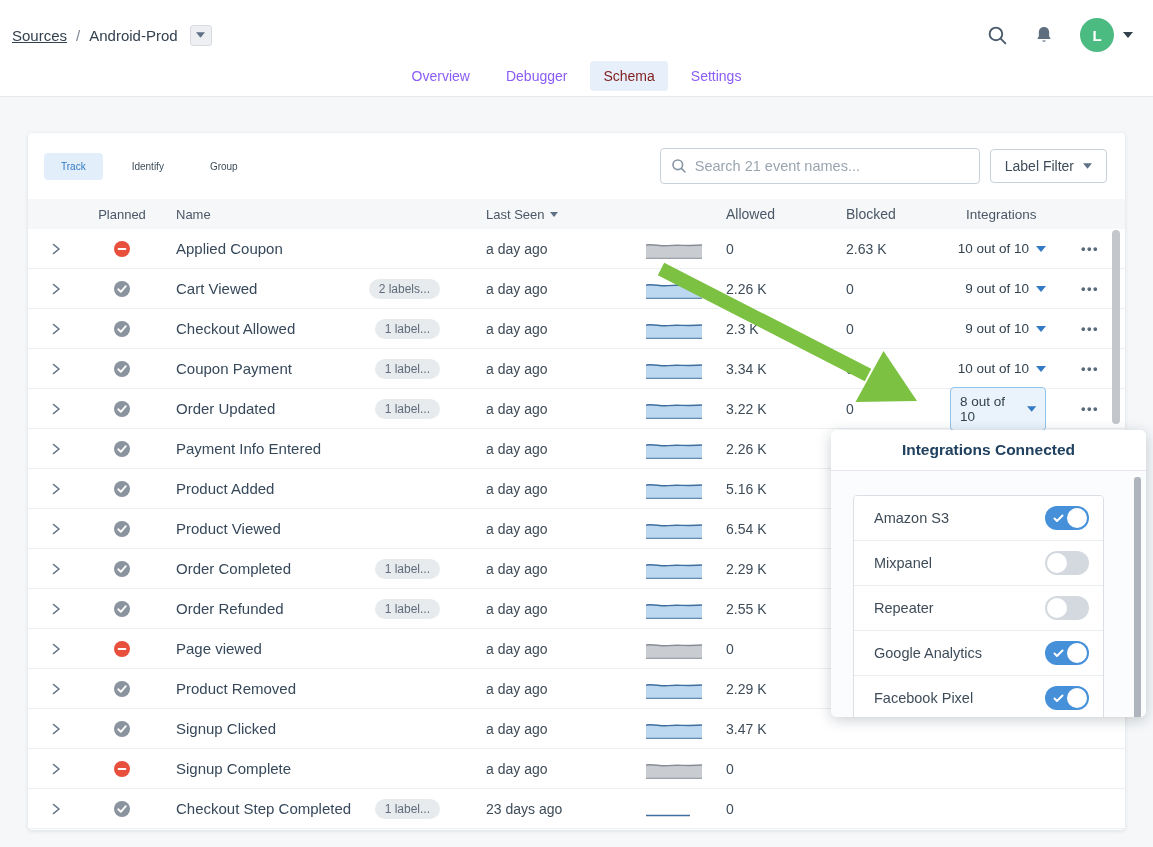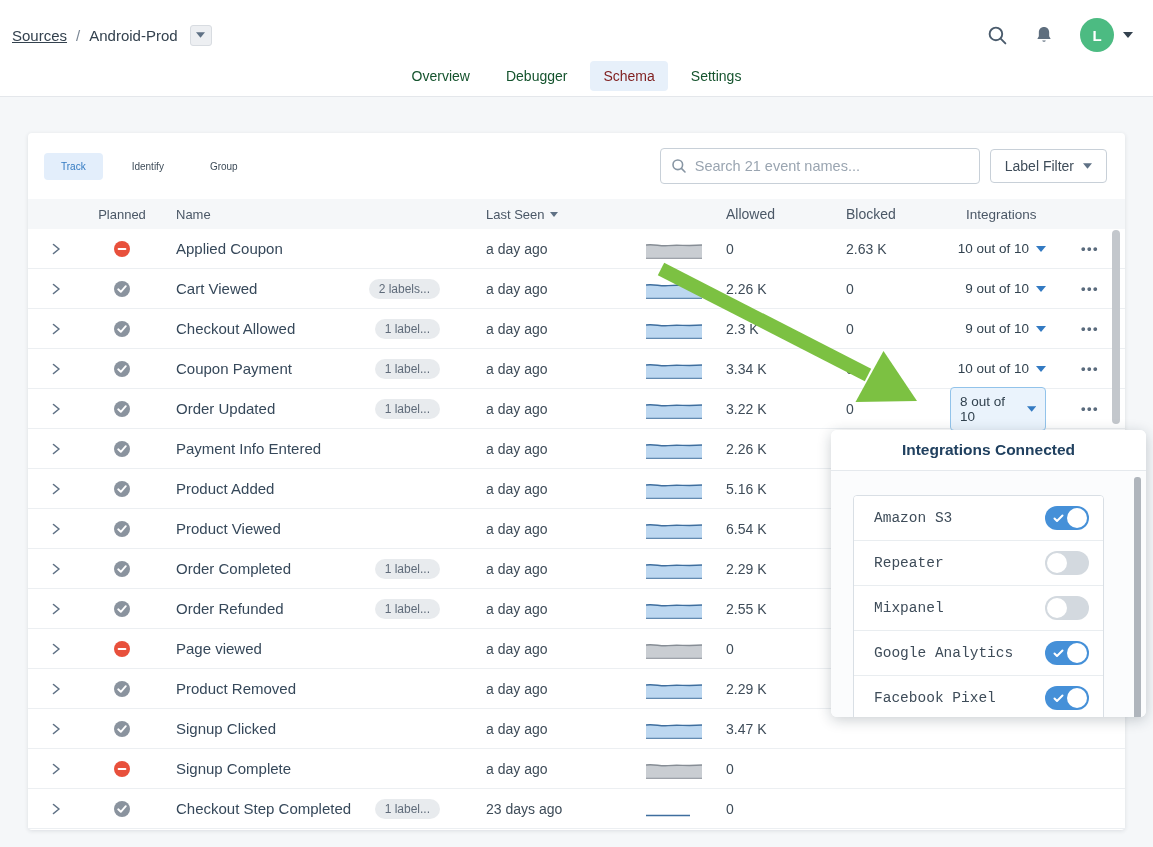--- a/index.html
+++ b/index.html
@@ -16,21 +16,21 @@
   .crumb-dd { width:22px; height:21px; background:#EDEFF2; border:1px solid #D8DCE1; border-radius:3px;
               display:flex; align-items:center; justify-content:center; margin-left:3px; cursor:pointer; }
   .topbar-right { margin-left:auto; display:flex; align-items:center; gap:26px; }
   .avatar-wrap { display:flex; align-items:center; gap:9px; }
   .avatar { width:34px; height:34px; border-radius:50%; display:flex; align-items:center; justify-content:center;
             color:#fff; font-size:15px; font-weight:bold; }
 
   
   .tabbar { position:absolute; top:55px; left:0; width:100%; height:42px; background:#fff;
             border-bottom:1px solid #E4E7EB; display:flex; align-items:center; justify-content:center; gap:10px; z-index:5; }
-  .navtab { font-size:14px; padding:7px 13px; border-radius:4px; color:#14532d; cursor:pointer; }
+  .navtab { font-size:14px; padding:7px 13px; border-radius:4px; color:#8b5cf6; cursor:pointer; }
   .navtab.active { color:#7f1d1d; background:#E7F0FA; }
 
   
   .card { position:absolute; left:28px; top:133px; width:1097px; height:697px; background:#fff;
           border-radius:4px; box-shadow:0 1px 4px rgba(31,45,61,.12); }
 
   .toolbar { display:flex; align-items:center; padding:15px 18px 15px 16px; height:66px; }
   .typetabs { display:flex; align-items:center; gap:12px; }
   .typetab { font-size:10px; padding:8px 17px; border-radius:4px; color:#3E4C59; cursor:pointer; }
   .typetab.active { color:#337AC2; background:#E3EEFB; }
@@ -66,21 +66,21 @@
   .dots { color:#5A6B7D; font-size:13px; font-weight:bold; letter-spacing:1.5px; cursor:pointer; }
   .int-btn { display:flex; align-items:center; gap:7px; cursor:pointer; }
   .int-btn.sel { border:1.5px solid #92C3EA; background:#EAF3FC; border-radius:4px; padding:6px 9px; }
   .tbl-scroll { position:absolute; top:97px; right:5px; width:8px; height:194px; background:#C3C7CC; border-radius:4px; }
 
   
   .popup { position:absolute; left:831px; top:430px; width:315px; height:287px; background:#fff;
            border-radius:6px; box-shadow:0 3px 14px rgba(20,35,50,.22); z-index:60; overflow:hidden; }
   .popup-title { height:41px; display:flex; align-items:center; justify-content:center; font-size:15.5px;
                  font-weight:bold; color:#20405F; border-bottom:1px solid #E5E9ED; background:#fff; }
-  .popup-body { background:#FBFCFD; height:342px; padding:24px 42px 0 22px;font-family:Liberation Mono, monospace; }
+  .popup-body { background:#FBFCFD; height:342px; padding:24px 42px 0 22px; }
   .intlist { border:1px solid #D9DFE5; border-radius:4px; background:#fff; overflow:hidden; }
   .introw { height:45px; display:flex; align-items:center; justify-content:space-between;
             padding:0 14px 0 20px; border-bottom:1px solid #E9EDF0; background:#fff; }
   .iname { font-size:14.5px; color:#3E4C59; }
   .tog { width:44px; height:24px; border-radius:12px; position:relative; cursor:pointer; flex-shrink:0; }
   .tog.on { background:#4590D8; }
   .tog.off { background:#D3D9DF; }
   .tog::after { content:""; position:absolute; top:2px; width:20px; height:20px; border-radius:50%; background:#fff; }
   .tog.on::after { right:2px; }
   .tog.off::after { left:2px; }
@@ -763,25 +763,25 @@
       <div class="intlist" id="intlist">
           <div class="introw">
     <span class="iname">Amazon S3</span>
     <span class="tog on">
               <svg class="tick" width="11" height="9" viewBox="0 0 11 9">
                 <path d="M1.5 4.5 L4 7 L9.5 1.5" stroke="#fff" stroke-width="2" fill="none" stroke-linecap="round" stroke-linejoin="round"></path>
               </svg>
             </span>
           </div>
           <div class="introw">
+    <span class="iname">Mixpanel</span>
+    <span class="tog off"></span>
+          </div>
+          <div class="introw">
     <span class="iname">Repeater</span>
-    <span class="tog off"></span>
-          </div>
-          <div class="introw">
-    <span class="iname">Mixpanel</span>
     <span class="tog off"></span>
           </div>
           <div class="introw">
     <span class="iname">Google Analytics</span>
     <span class="tog on">
               <svg class="tick" width="11" height="9" viewBox="0 0 11 9">
                 <path d="M1.5 4.5 L4 7 L9.5 1.5" stroke="#fff" stroke-width="2" fill="none" stroke-linecap="round" stroke-linejoin="round"></path>
               </svg>
             </span>
           </div>

